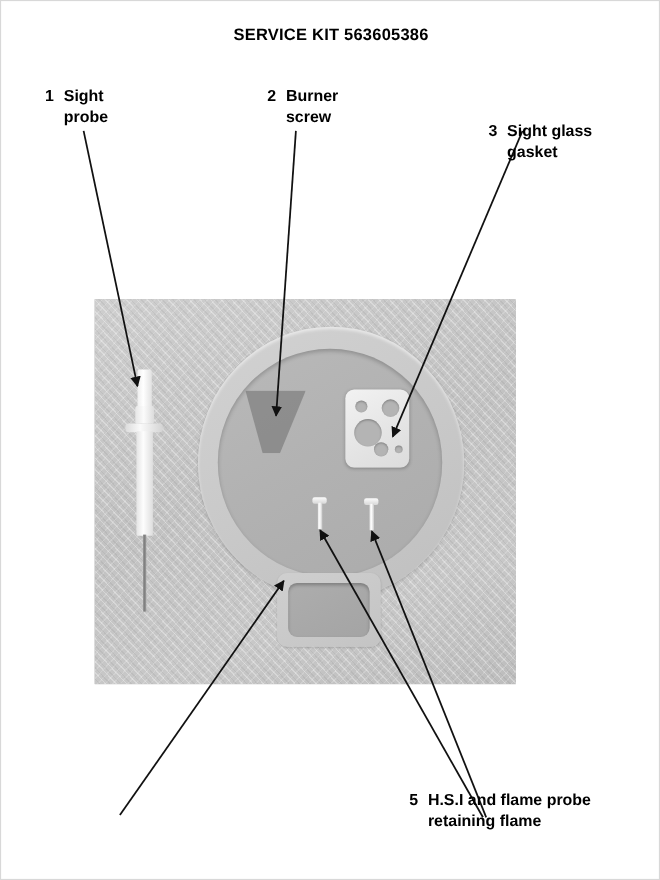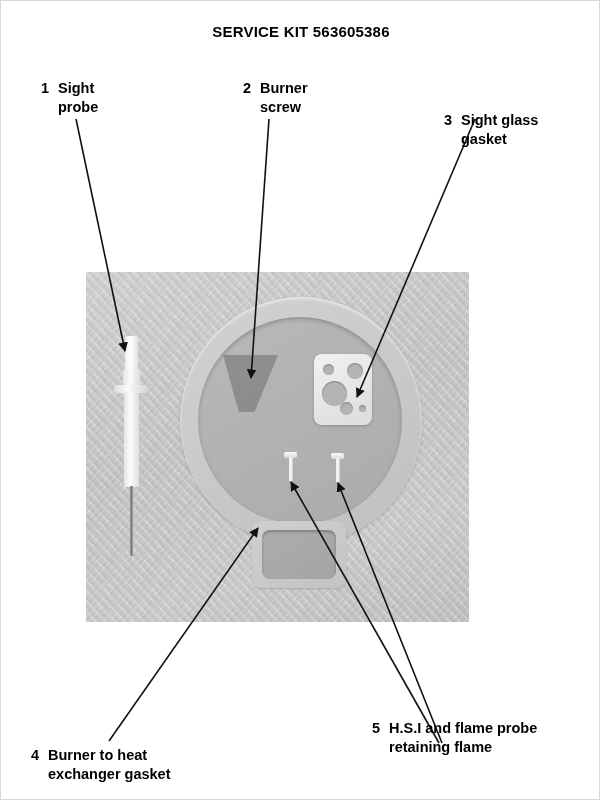--- a/index.html
+++ b/index.html
@@ -285,21 +285,18 @@
   </div>
 
   <div class="callout" id="callout-2">
     <span class="num">2</span><span class="txt"><span>Burner</span><span class="l2">screw</span></span>
   </div>
 
   <div class="callout" id="callout-3">
     <span class="num">3</span><span class="txt"><span>Sight glass</span><span class="l2">gasket</span></span>
   </div>
 
-  <div class="callout" id="callout-4">
-    <span class="num">4</span><span class="txt"><span>Burner to heat</span><span class="l2">exchanger gasket</span></span>
-  </div>
 
   <div class="callout" id="callout-5">
     <span class="num">5</span><span class="txt"><span>H.S.I and flame probe</span><span class="l2">retaining flame</span></span>
   </div>
 
 </div>
 
 </body></html>

